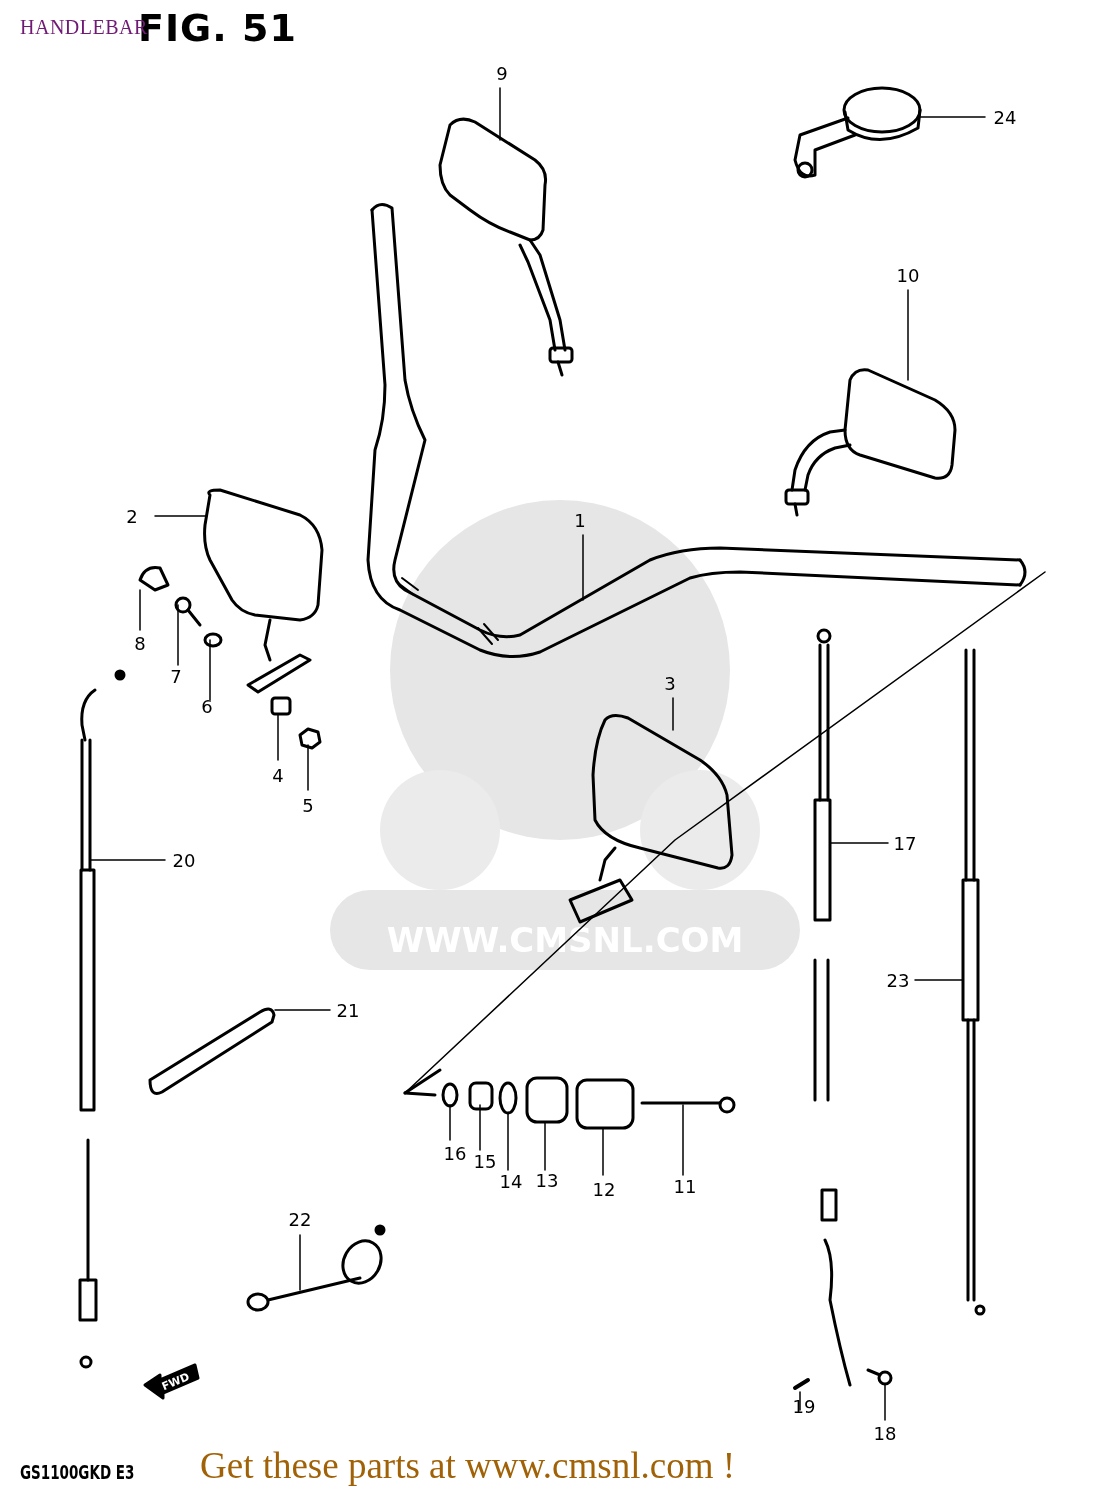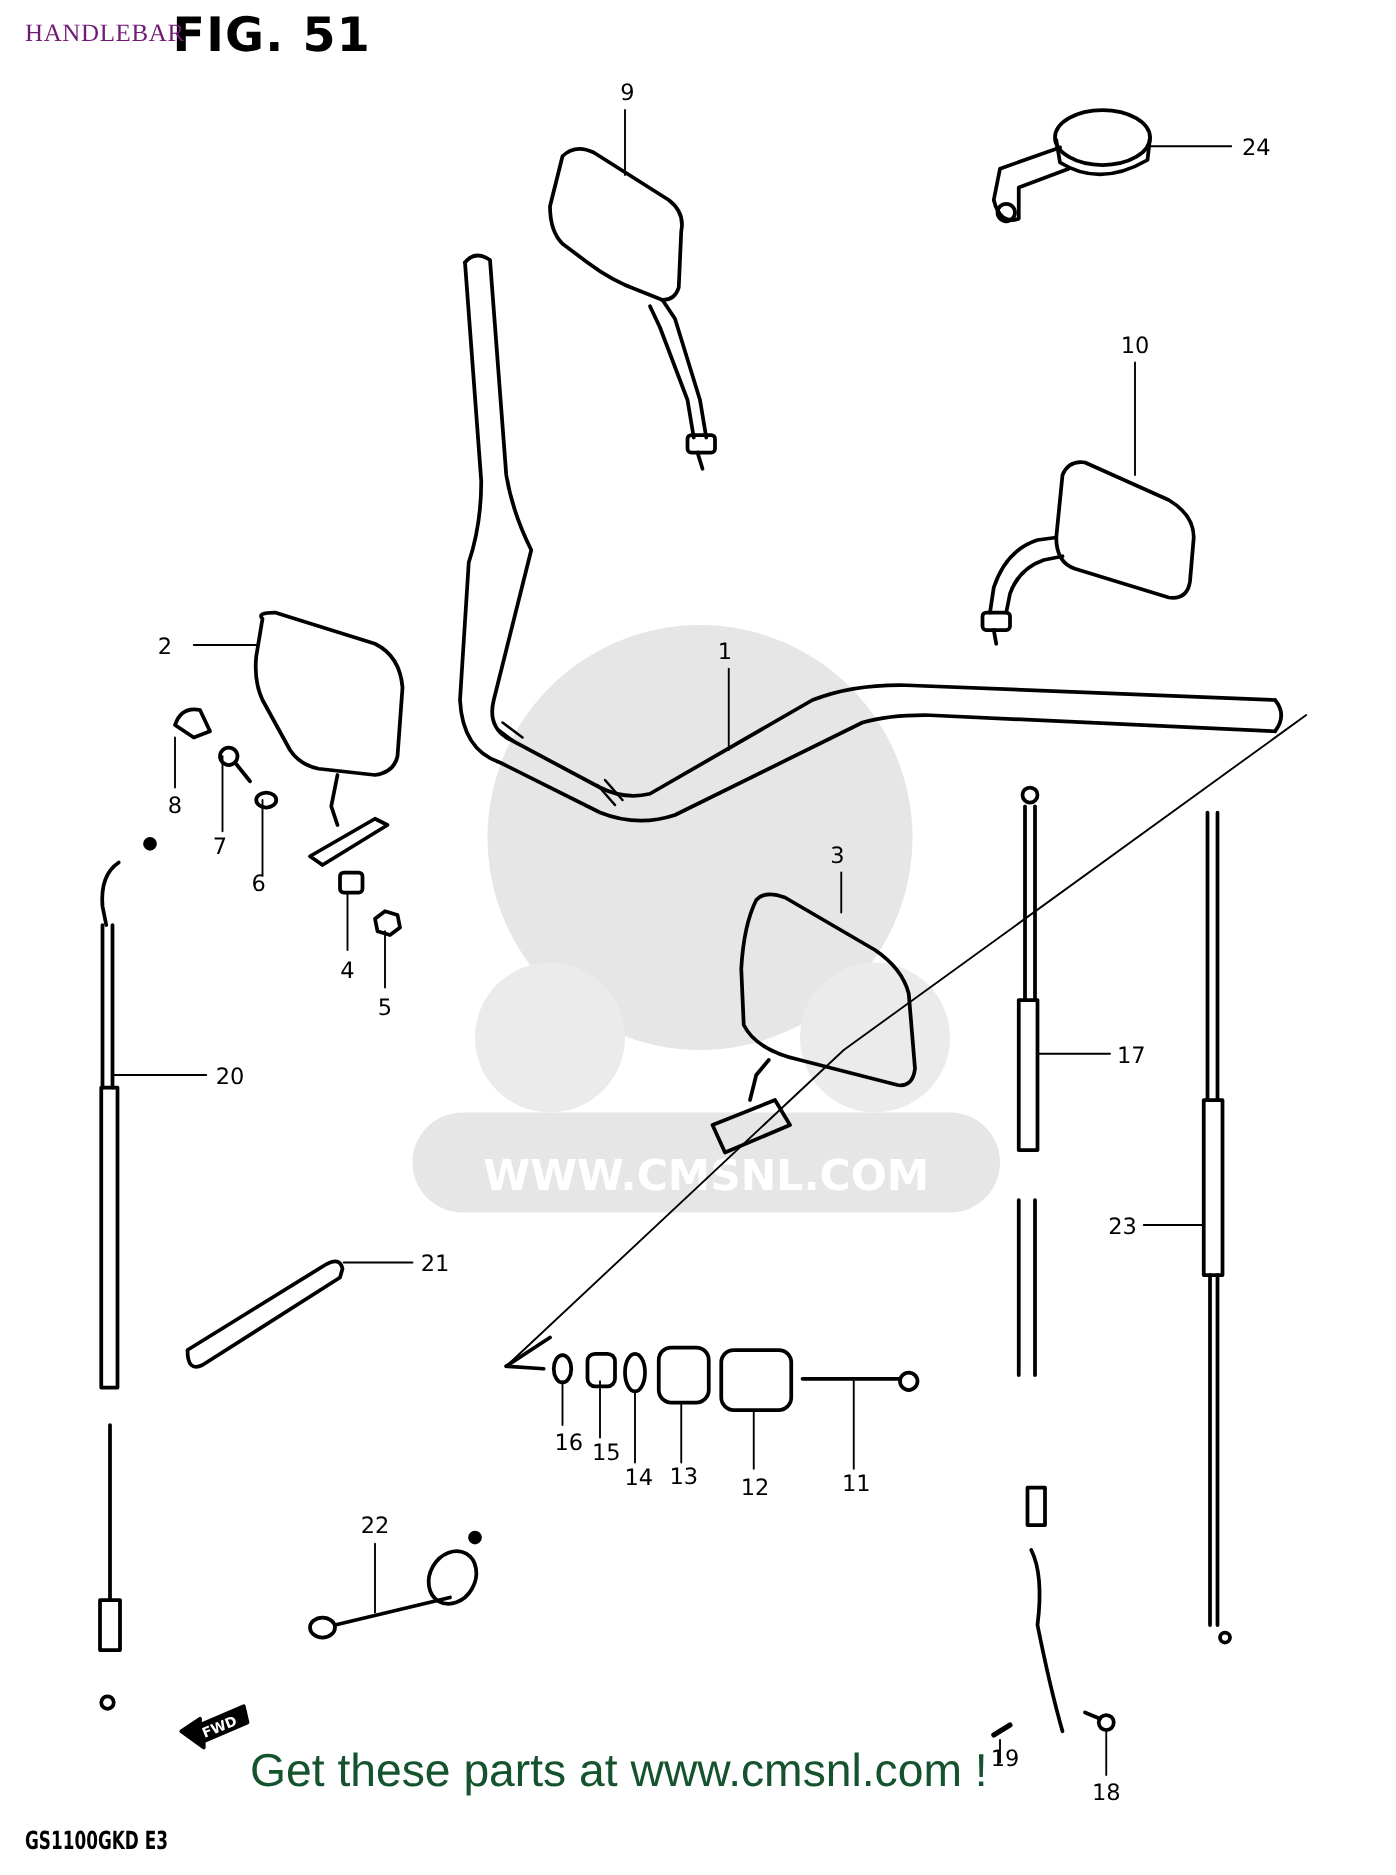--- a/index.html
+++ b/index.html
@@ -4,22 +4,22 @@
 <style>
   html, body { margin:0; padding:0; background:#ffffff; }
   body { width:1117px; height:1500px; position:relative; overflow:hidden;
          font-family:"Liberation Sans", sans-serif; }
   .page-title { position:absolute; left:20px; top:16px; font-size:20px; color:#701a75;
                 letter-spacing:0.5px; z-index:3; font-family:Liberation Serif, serif; }
   .fig-title { position:absolute; left:138px; top:6px; font-size:38px; font-weight:bold;
                color:#000; font-family:"DejaVu Sans", sans-serif; z-index:2; letter-spacing:1px; }
   .model-code { position:absolute; left:20px; top:1460px; font-size:20px; font-weight:bold;
                 color:#000; font-family:"DejaVu Sans Condensed","DejaVu Sans", sans-serif; transform:scaleX(0.75); transform-origin:left top; }
-  .promo { position:absolute; left:200px; top:1396px; font-size:37px; color:#14532d;
-           font-family:Liberation Sans, sans-serif; }
+  .promo { position:absolute; left:200px; top:1444px; font-size:37px; color:#a16207;
+           font-family:Liberation Serif, serif; }
   svg.drawing { position:absolute; left:0; top:0; }
   .lbl { font-family:"DejaVu Sans", sans-serif; font-size:18px; fill:#000; }
   .wm-text { font-family:"DejaVu Sans", sans-serif; font-weight:bold; font-size:34px; fill:#ffffff; }
 </style>
 </head>
 <body>
 
 <div class="page-title">HANDLEBAR</div>
 <div class="fig-title">FIG. 51</div>
 

